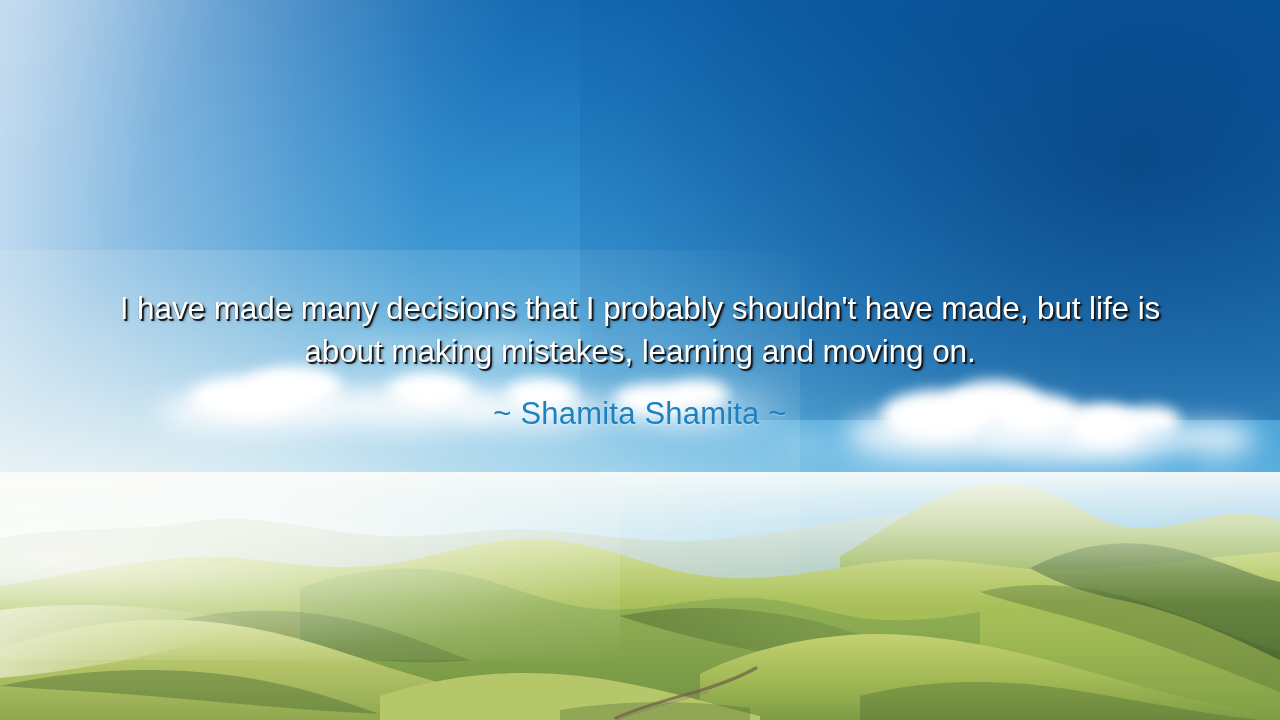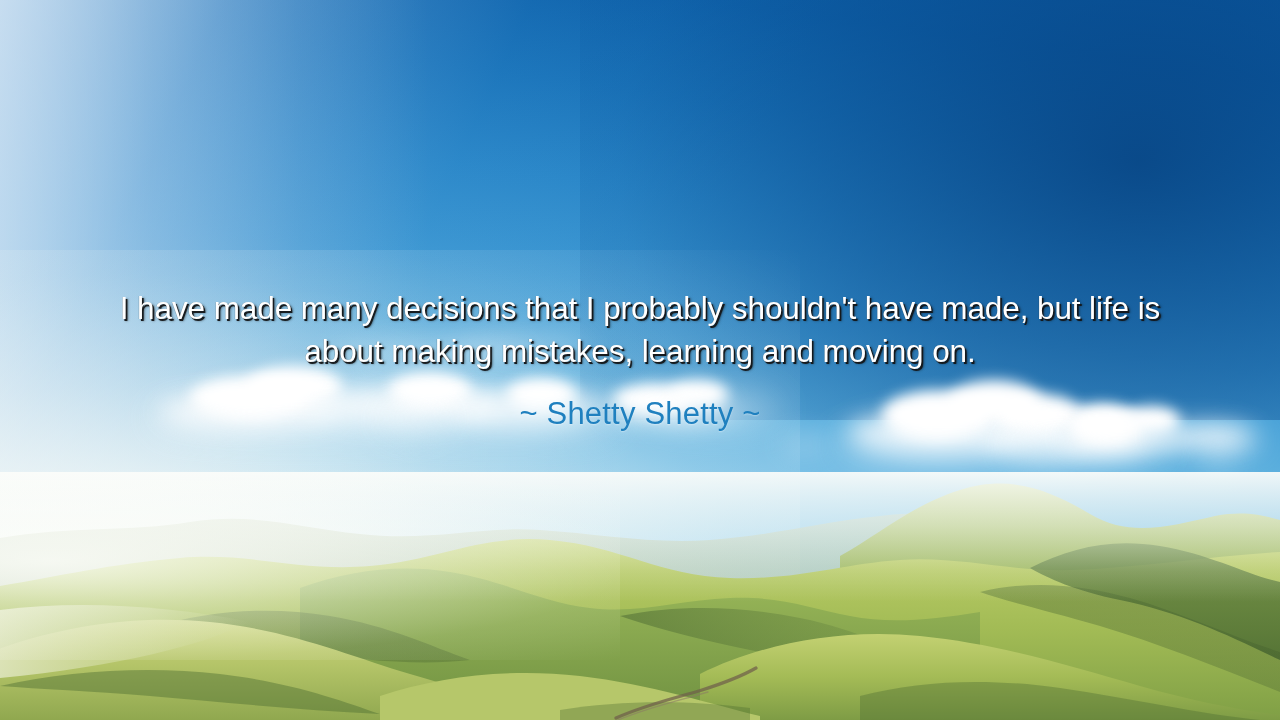--- a/index.html
+++ b/index.html
@@ -311,16 +311,16 @@
       <path d="M616,258 C648,244 676,238 702,230 C724,223 742,216 756,208" stroke="#6f5e4b" stroke-width="3.2" fill="none" opacity=".72" stroke-linecap="round"></path>
       <path d="M618,260 C652,246 682,240 708,232" stroke="#8a7a64" stroke-width="1.4" fill="none" opacity=".55" stroke-linecap="round"></path>
     </svg>
   </div>
 
   <div class="land-haze"></div>
   <div class="land-haze-left"></div>
 
   <div class="quote-block">
     <div class="quote-text">I have made many decisions that I probably shouldn't have made, but life is about making mistakes, learning and moving on.</div>
-    <div class="quote-author">~ Shetty Shetty ~</div>
+    <div class="quote-author">~ Shamita Shamita ~</div>
   </div>
 
 </div>
 
 </body></html>

